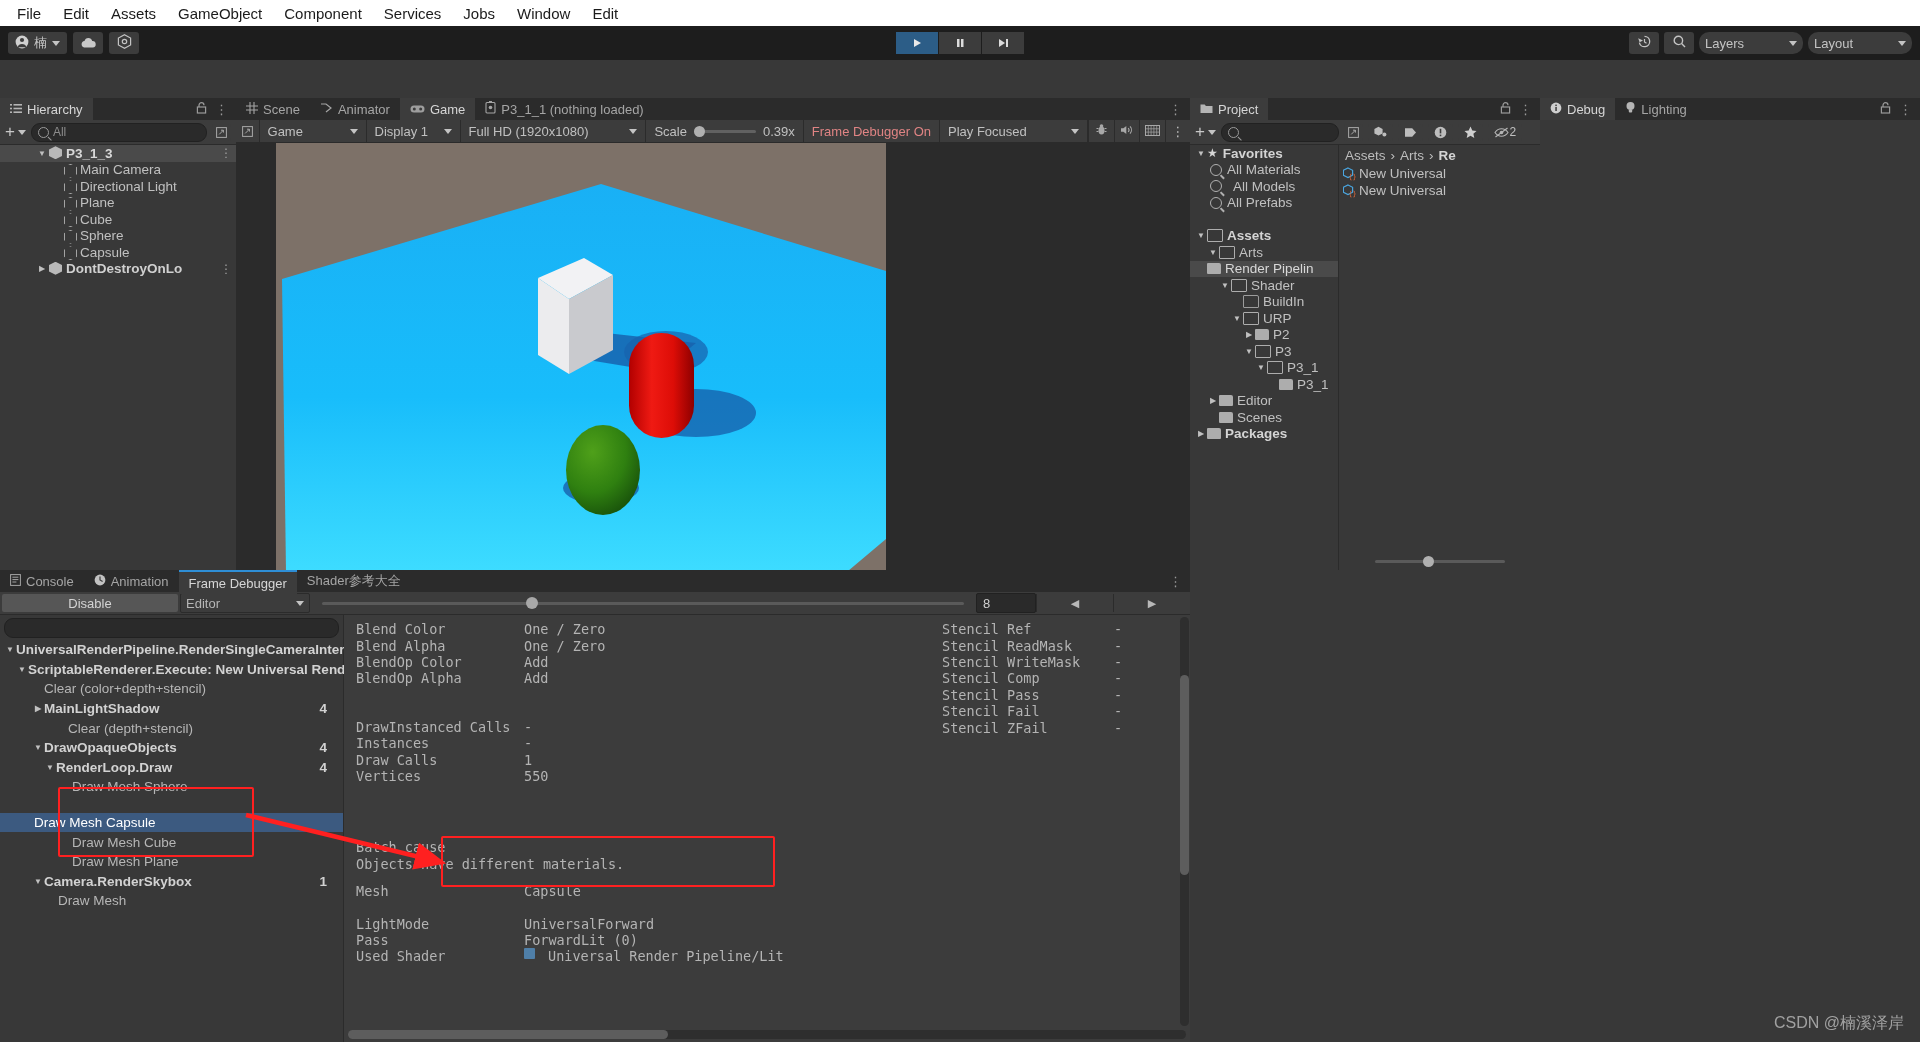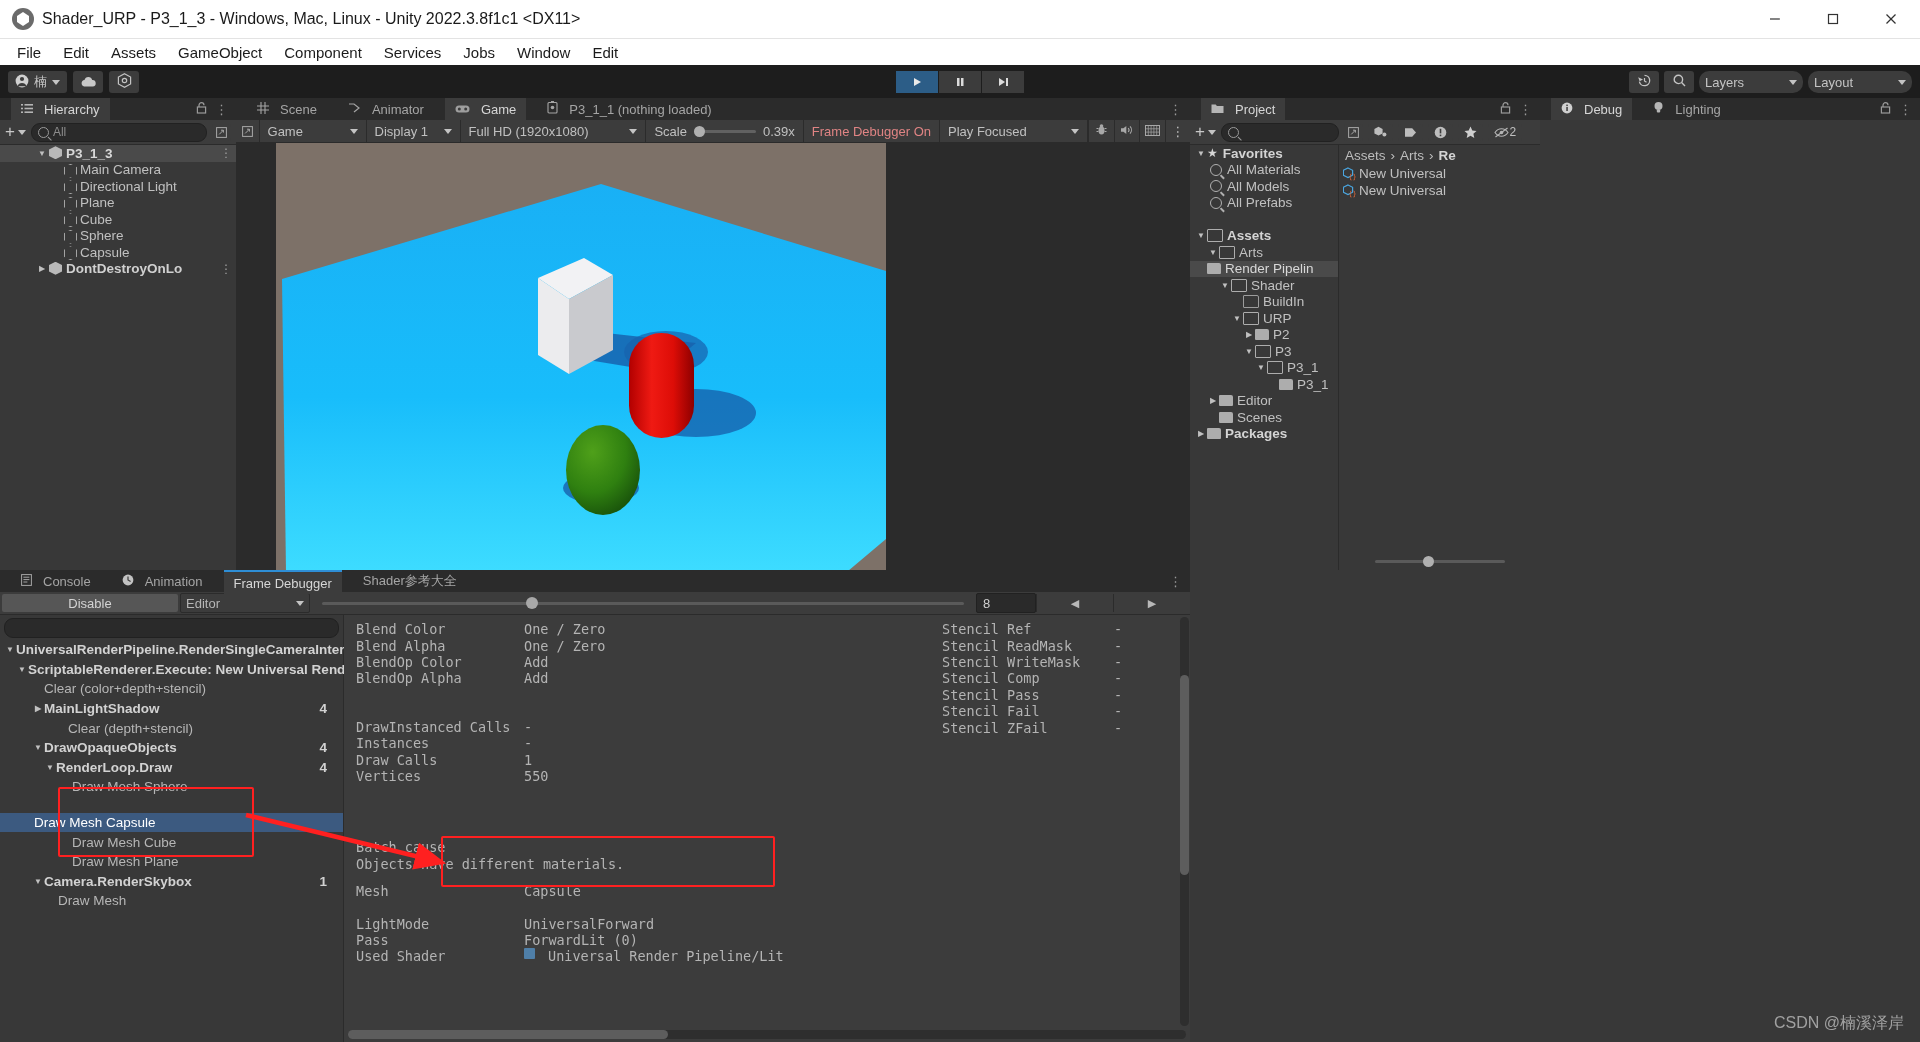--- a/index.html
+++ b/index.html
@@ -37,22 +37,22 @@
   .play-btn.on{background:#2c5d87;}
   .tb-right{margin-left:auto;display:flex;align-items:center;gap:5px;}
   .tb-drop{height:22px;background:#3c3c3c;border-radius:10px;display:flex;align-items:center;
            padding:0 6px;min-width:92px;color:#c4c4c4;font-size:13px;justify-content:space-between;gap:10px;}
   .caret{width:0;height:0;border-left:4px solid transparent;border-right:4px solid transparent;
          border-top:5px solid #c4c4c4;}
 
   
   .panel{position:absolute;background:#383838;display:flex;flex-direction:column;}
   .tabrow{height:22px;background:#2b2b2b;display:flex;align-items:stretch;position:relative;}
-  .tab{display:flex;align-items:center;gap:11px;padding:11px 10px;font-size:13px;color:#a5a5a5;
-       background:#2b2b2b;white-space:nowrap;margin-left:11px;}
+  .tab{display:flex;align-items:center;gap:5px;padding:11px 10px;font-size:13px;color:#a5a5a5;
+       background:#2b2b2b;white-space:nowrap;}
   .tab.active{background:#3c3c3c;color:#d6d6d6;}
   .tab.accent{border-top:2px solid #2e8ed6;}
   .tabrow .tab-tools{margin-left:auto;display:flex;align-items:center;gap:8px;padding-right:8px;
       color:#9a9a9a;font-size:13px;}
   .panel-body{flex:1;background:#383838;overflow:hidden;position:relative;}
 
   .toolstrip{height:24px;background:#3c3c3c;display:flex;align-items:center;gap:5px;padding:0 5px;
              border-bottom:1px solid #2b2b2b;}
   .search{flex:1;height:17px;background:#2a2a2a;border:1px solid #212121;border-radius:9px;
           display:flex;align-items:center;padding:0 6px;gap:4px;color:#8c8c8c;font-size:12px;}
@@ -118,42 +118,20 @@
   .scrollbar-h .thumb{position:absolute;top:0;height:9px;background:#5d5d5d;border-radius:5px;}
 
   .redbox{position:absolute;border:2.5px solid #ff2020;border-radius:2px;pointer-events:none;}
   .watermark{position:absolute;color:#c9c9c9;opacity:.72;font-size:16px;white-space:nowrap;}
 </style>
 </head>
 <body>
 
 <div class="app">
 
-  <div class="titlebar">
-    <div class="tb-icon"></div>
-    <div class="tb-title">Shader_URP - P3_1_3 - Windows, Mac, Linux - Unity 2022.3.8f1c1 &lt;DX11&gt;</div>
-    <div class="tb-ctrl">
-      <div class="tb-btn">
-        <svg width="14" height="14" viewBox="0 0 14 14">
-            <line x1="2" y1="7" x2="12" y2="7" stroke="#333" stroke-width="1.2"></line>
-          </svg>
-      </div>
-      <div class="tb-btn">
-        <svg width="14" height="14" viewBox="0 0 14 14">
-            <rect x="2.5" y="2.5" width="9" height="9" fill="none" stroke="#333" stroke-width="1.2"></rect>
-          </svg>
-      </div>
-      <div class="tb-btn">
-        <svg width="14" height="14" viewBox="0 0 14 14">
-            <line x1="2.5" y1="2.5" x2="11.5" y2="11.5" stroke="#333" stroke-width="1.3"></line>
-            <line x1="11.5" y1="2.5" x2="2.5" y2="11.5" stroke="#333" stroke-width="1.3"></line>
-          </svg>
-      </div>
-    </div>
-  </div>
 
   <div class="menubar">
     <div class="mi">File</div>
     <div class="mi">Edit</div>
     <div class="mi">Assets</div>
     <div class="mi">GameObject</div>
     <div class="mi">Component</div>
     <div class="mi">Services</div>
     <div class="mi">Jobs</div>
     <div class="mi">Window</div>
@@ -541,21 +519,21 @@
       <div style="width:148px;border-right:1px solid #2b2b2b;position:relative;">
         <div class="row" style="padding-left:5px;">
           <span class="tri">▼</span>
           <span class="star">★</span>
           <span style="font-weight:bold;color:#d4d4d4;">Favorites</span>
         </div>
         <div class="row" style="padding-left:18px;">
           <span class="mag2"></span>
           <span>All Materials</span>
         </div>
-        <div class="row" style="padding-left:18px;">
+        <div class="row" style="padding-left:18px;gap:6px;">
           <span class="mag2"></span>
           <span>All Models</span>
         </div>
         <div class="row" style="padding-left:18px;">
           <span class="mag2"></span>
           <span>All Prefabs</span>
         </div>
         <div class="row"></div>
         <div class="row" style="padding-left:5px;">
           <span class="tri">▼</span>

